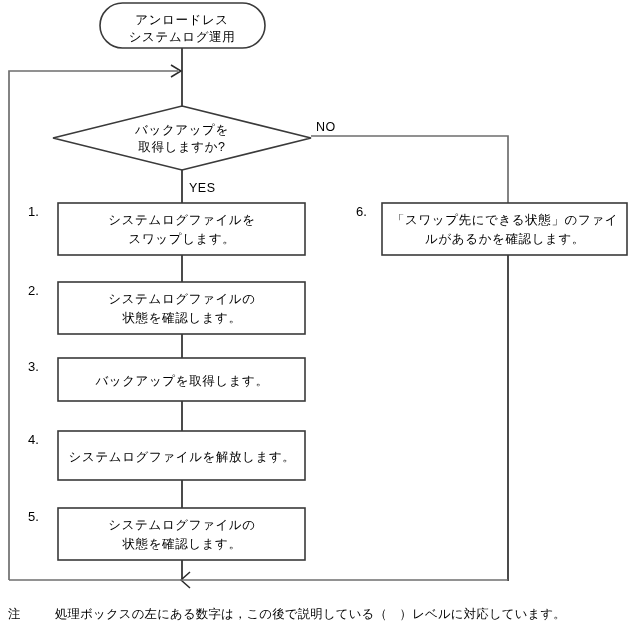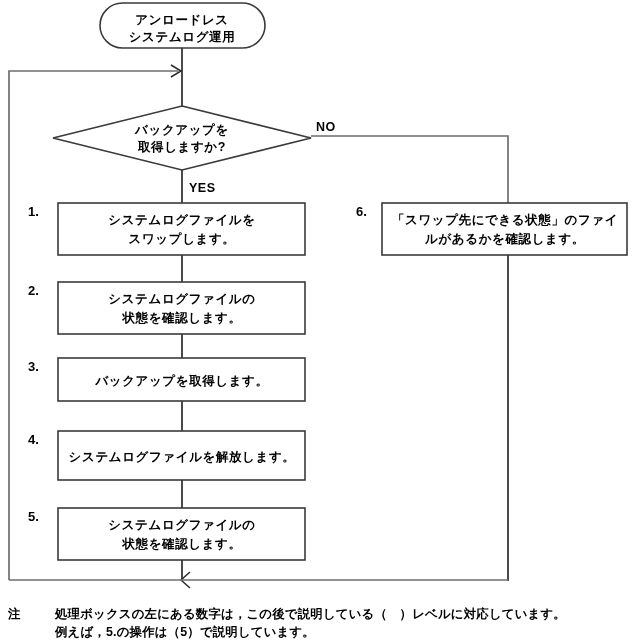--- a/index.html
+++ b/index.html
@@ -12,21 +12,20 @@
     height: 644px;
     font-family: "Liberation Sans", sans-serif;
     color: #000000;
     position: relative;
     overflow: hidden;
   }
   #flow-root {
     position: relative;
     width: 636px;
     height: 456px;
-    font-weight: bold;
   }
   svg#flowchart {
     position: absolute;
     top: 0;
     left: 0;
     width: 636px;
     height: 644px;
   }
   .shape-outline {
     fill: #ffffff;
@@ -163,18 +162,17 @@
     <text class="box-text" x="505" y="224">「スワップ先にできる状態」のファイ</text>
     <text class="box-text" x="505" y="243">ルがあるかを確認します。</text>
 
   </svg>
 
   <div class="note-wrap">
     <div class="note-row">
       <span class="note-marker">注</span>
       <span class="note-lines">
         <span class="note-line">処理ボックスの左にある数字は，この後で説明している（　）レベルに対応しています。</span><br>
-        <span class="note-line">例えば，5.の操作は（5）で説明しています。</span>
       </span>
     </div>
   </div>
 
 </div>
 
 </body></html>

